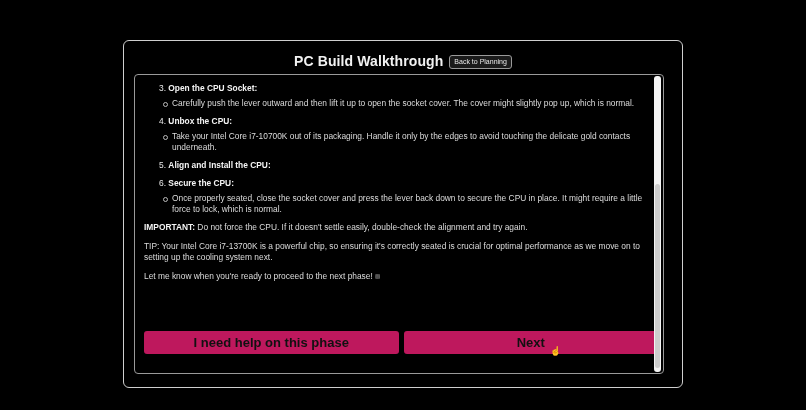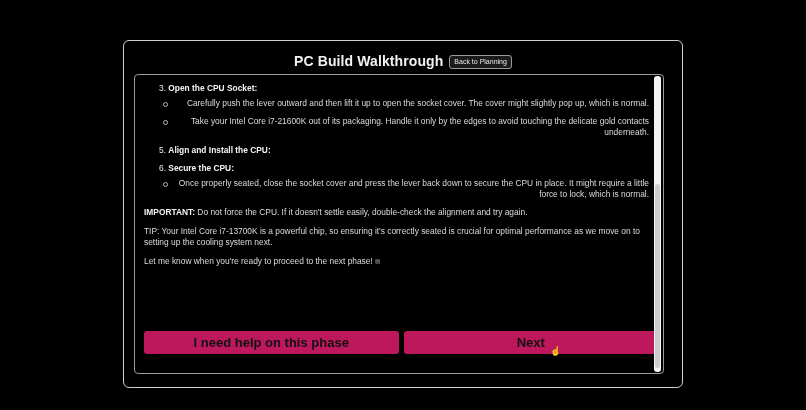--- a/index.html
+++ b/index.html
@@ -79,21 +79,20 @@
       font-weight: normal;
     }
     .step-head .name {
       font-weight: bold;
       color: #f4f4f4;
     }
     ul.subs {
       list-style: none;
       margin: 4px 0 0 0;
       padding: 0 0 0 19px;
-      text-align: right;
     }
     ul.subs li {
       position: relative;
       padding-left: 9px;
       color: #dcdcdc;
     }
     ul.subs li::before {
       content: "";
       position: absolute;
       left: 0;
@@ -181,22 +180,26 @@
         <div class="step-head">
           <span class="num">3.</span>
           <span class="name">Open the CPU Socket:</span>
         </div>
         <ul class="subs">
           <li>Carefully push the lever outward and then lift it up to open the socket cover. The cover might slightly pop up, which is normal.</li>
         </ul>
       </div>
 
       <div class="step">
-        <ul class="subs">
-          <li>Take your Intel Core i7-21600K out of its packaging. Handle it only by the edges to avoid touching the delicate gold contacts underneath.</li>
+        <div class="step-head">
+          <span class="num">4.</span>
+          <span class="name">Unbox the CPU:</span>
+        </div>
+        <ul class="subs">
+          <li>Take your Intel Core i7-10700K out of its packaging. Handle it only by the edges to avoid touching the delicate gold contacts underneath.</li>
         </ul>
       </div>
 
       <div class="step">
         <div class="step-head">
           <span class="num">5.</span>
           <span class="name">Align and Install the CPU:</span>
         </div>
         <ul class="subs">
         </ul>

